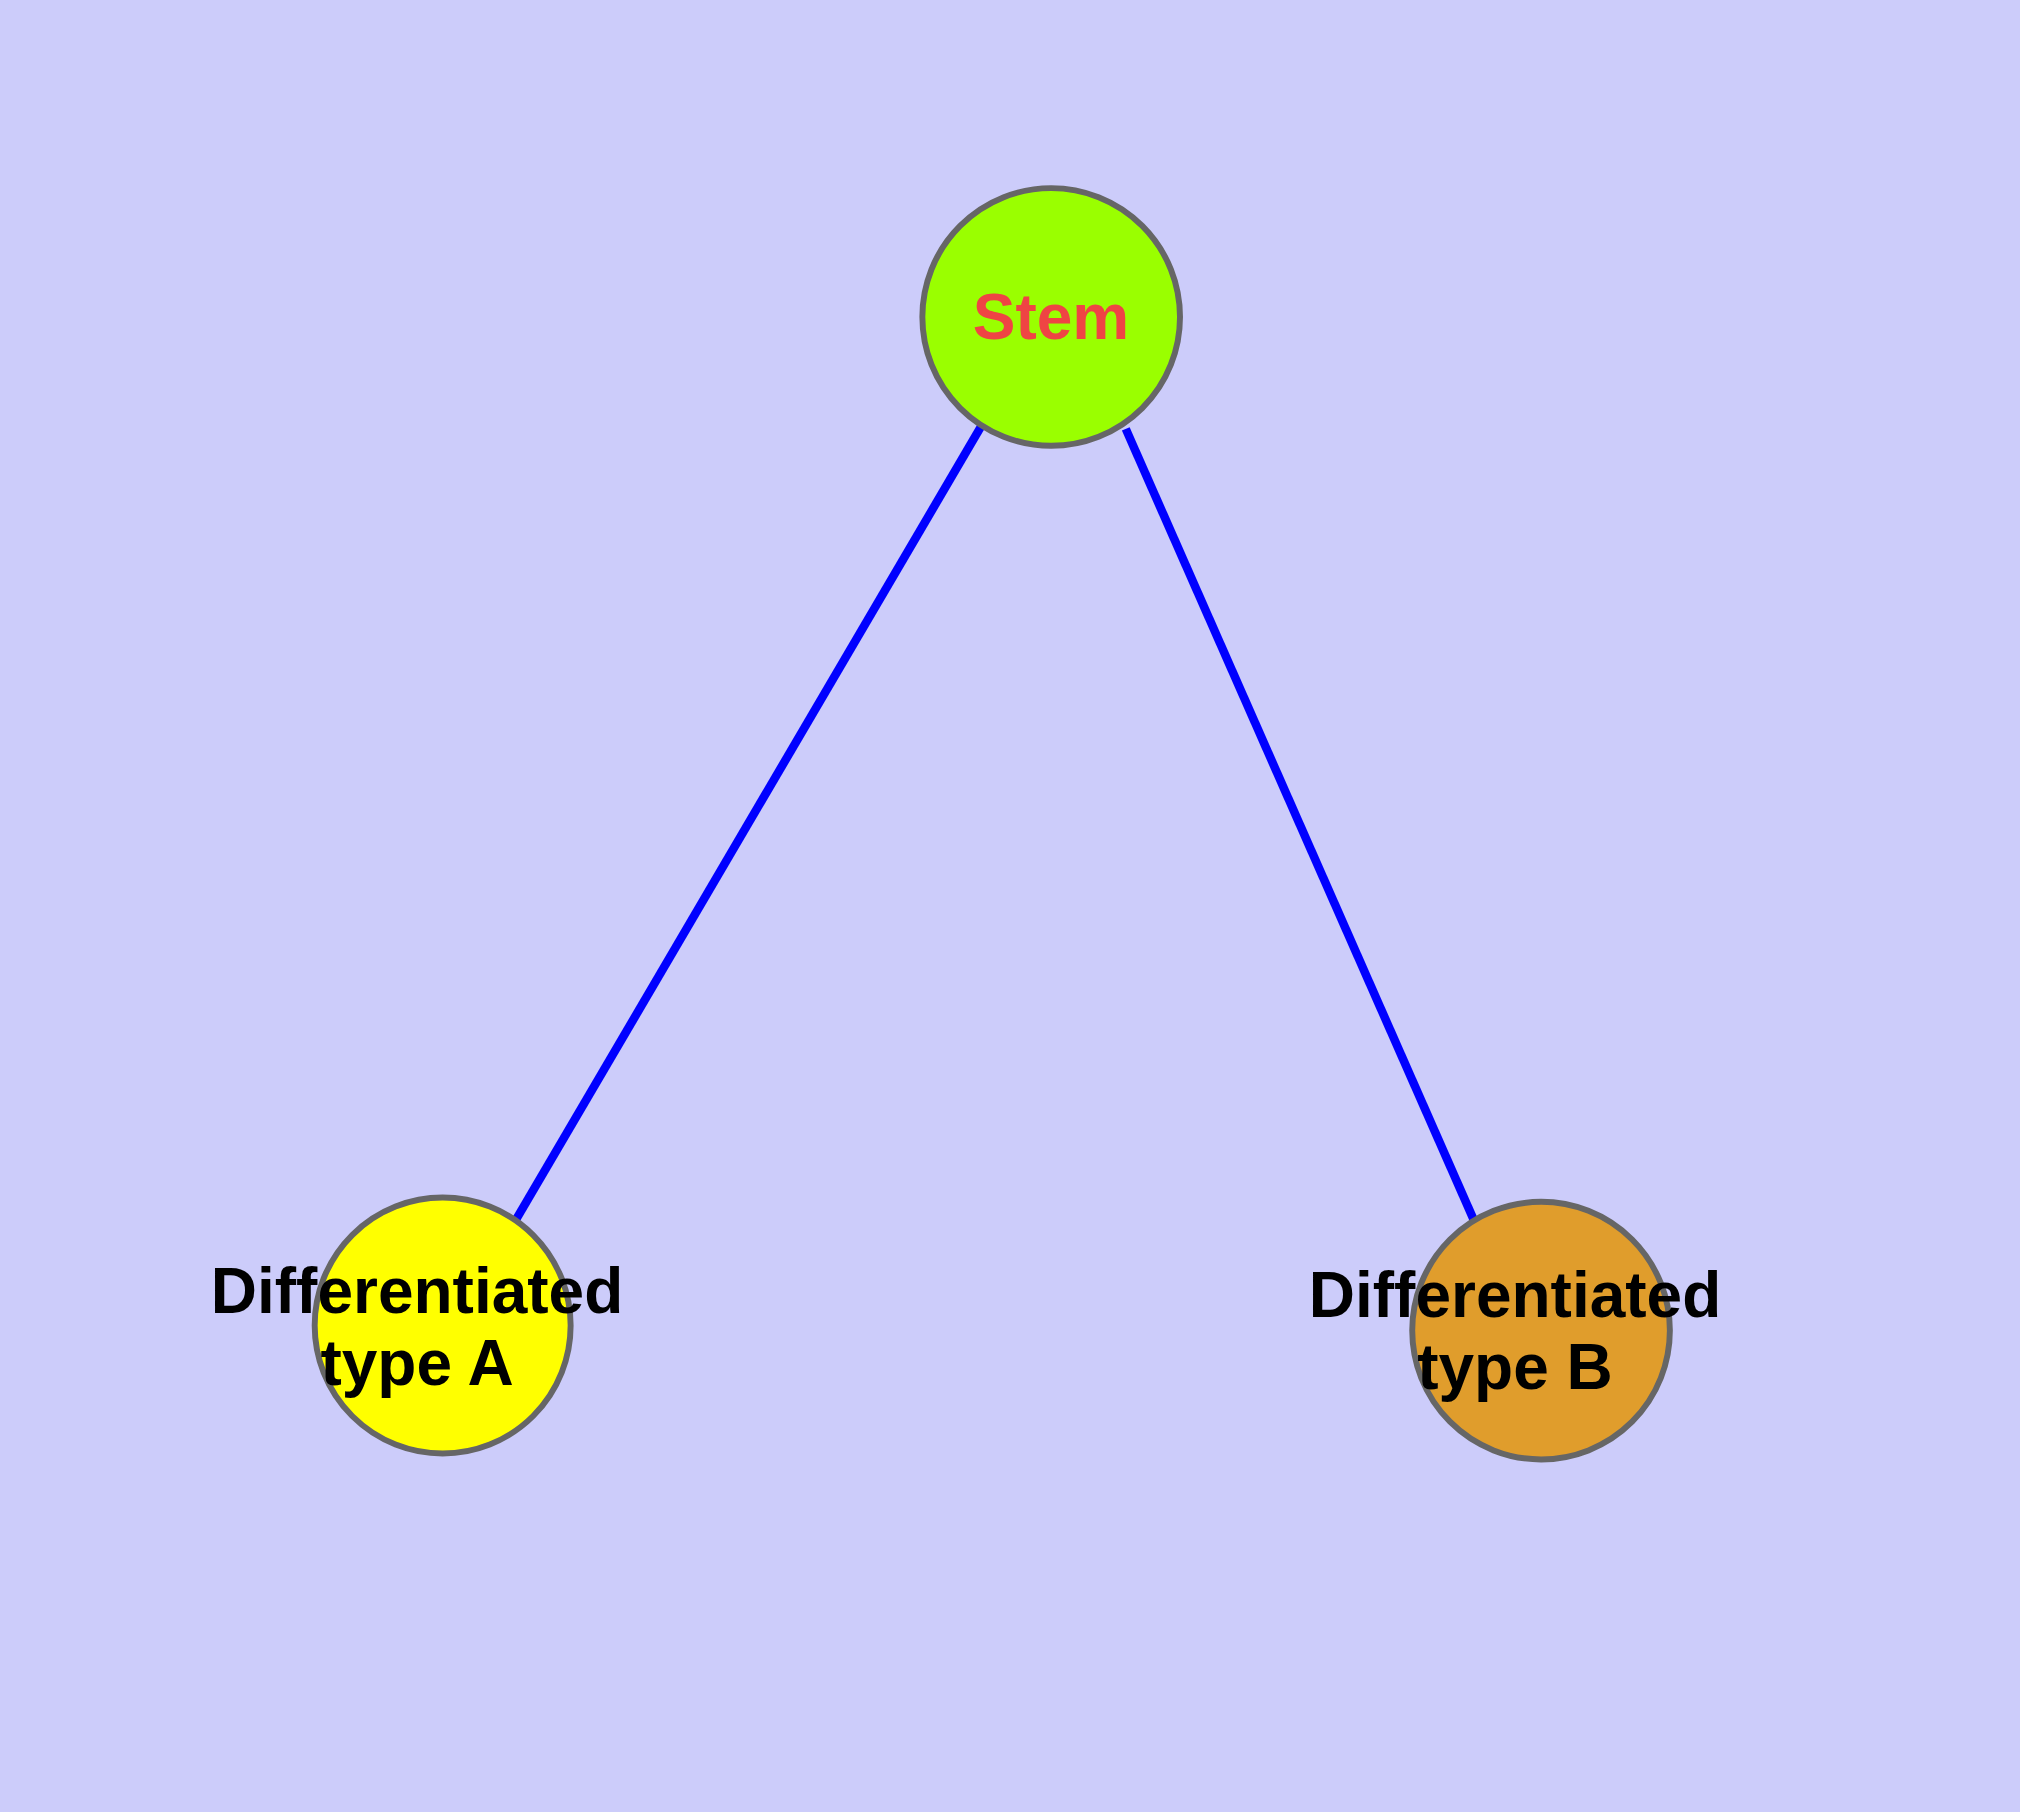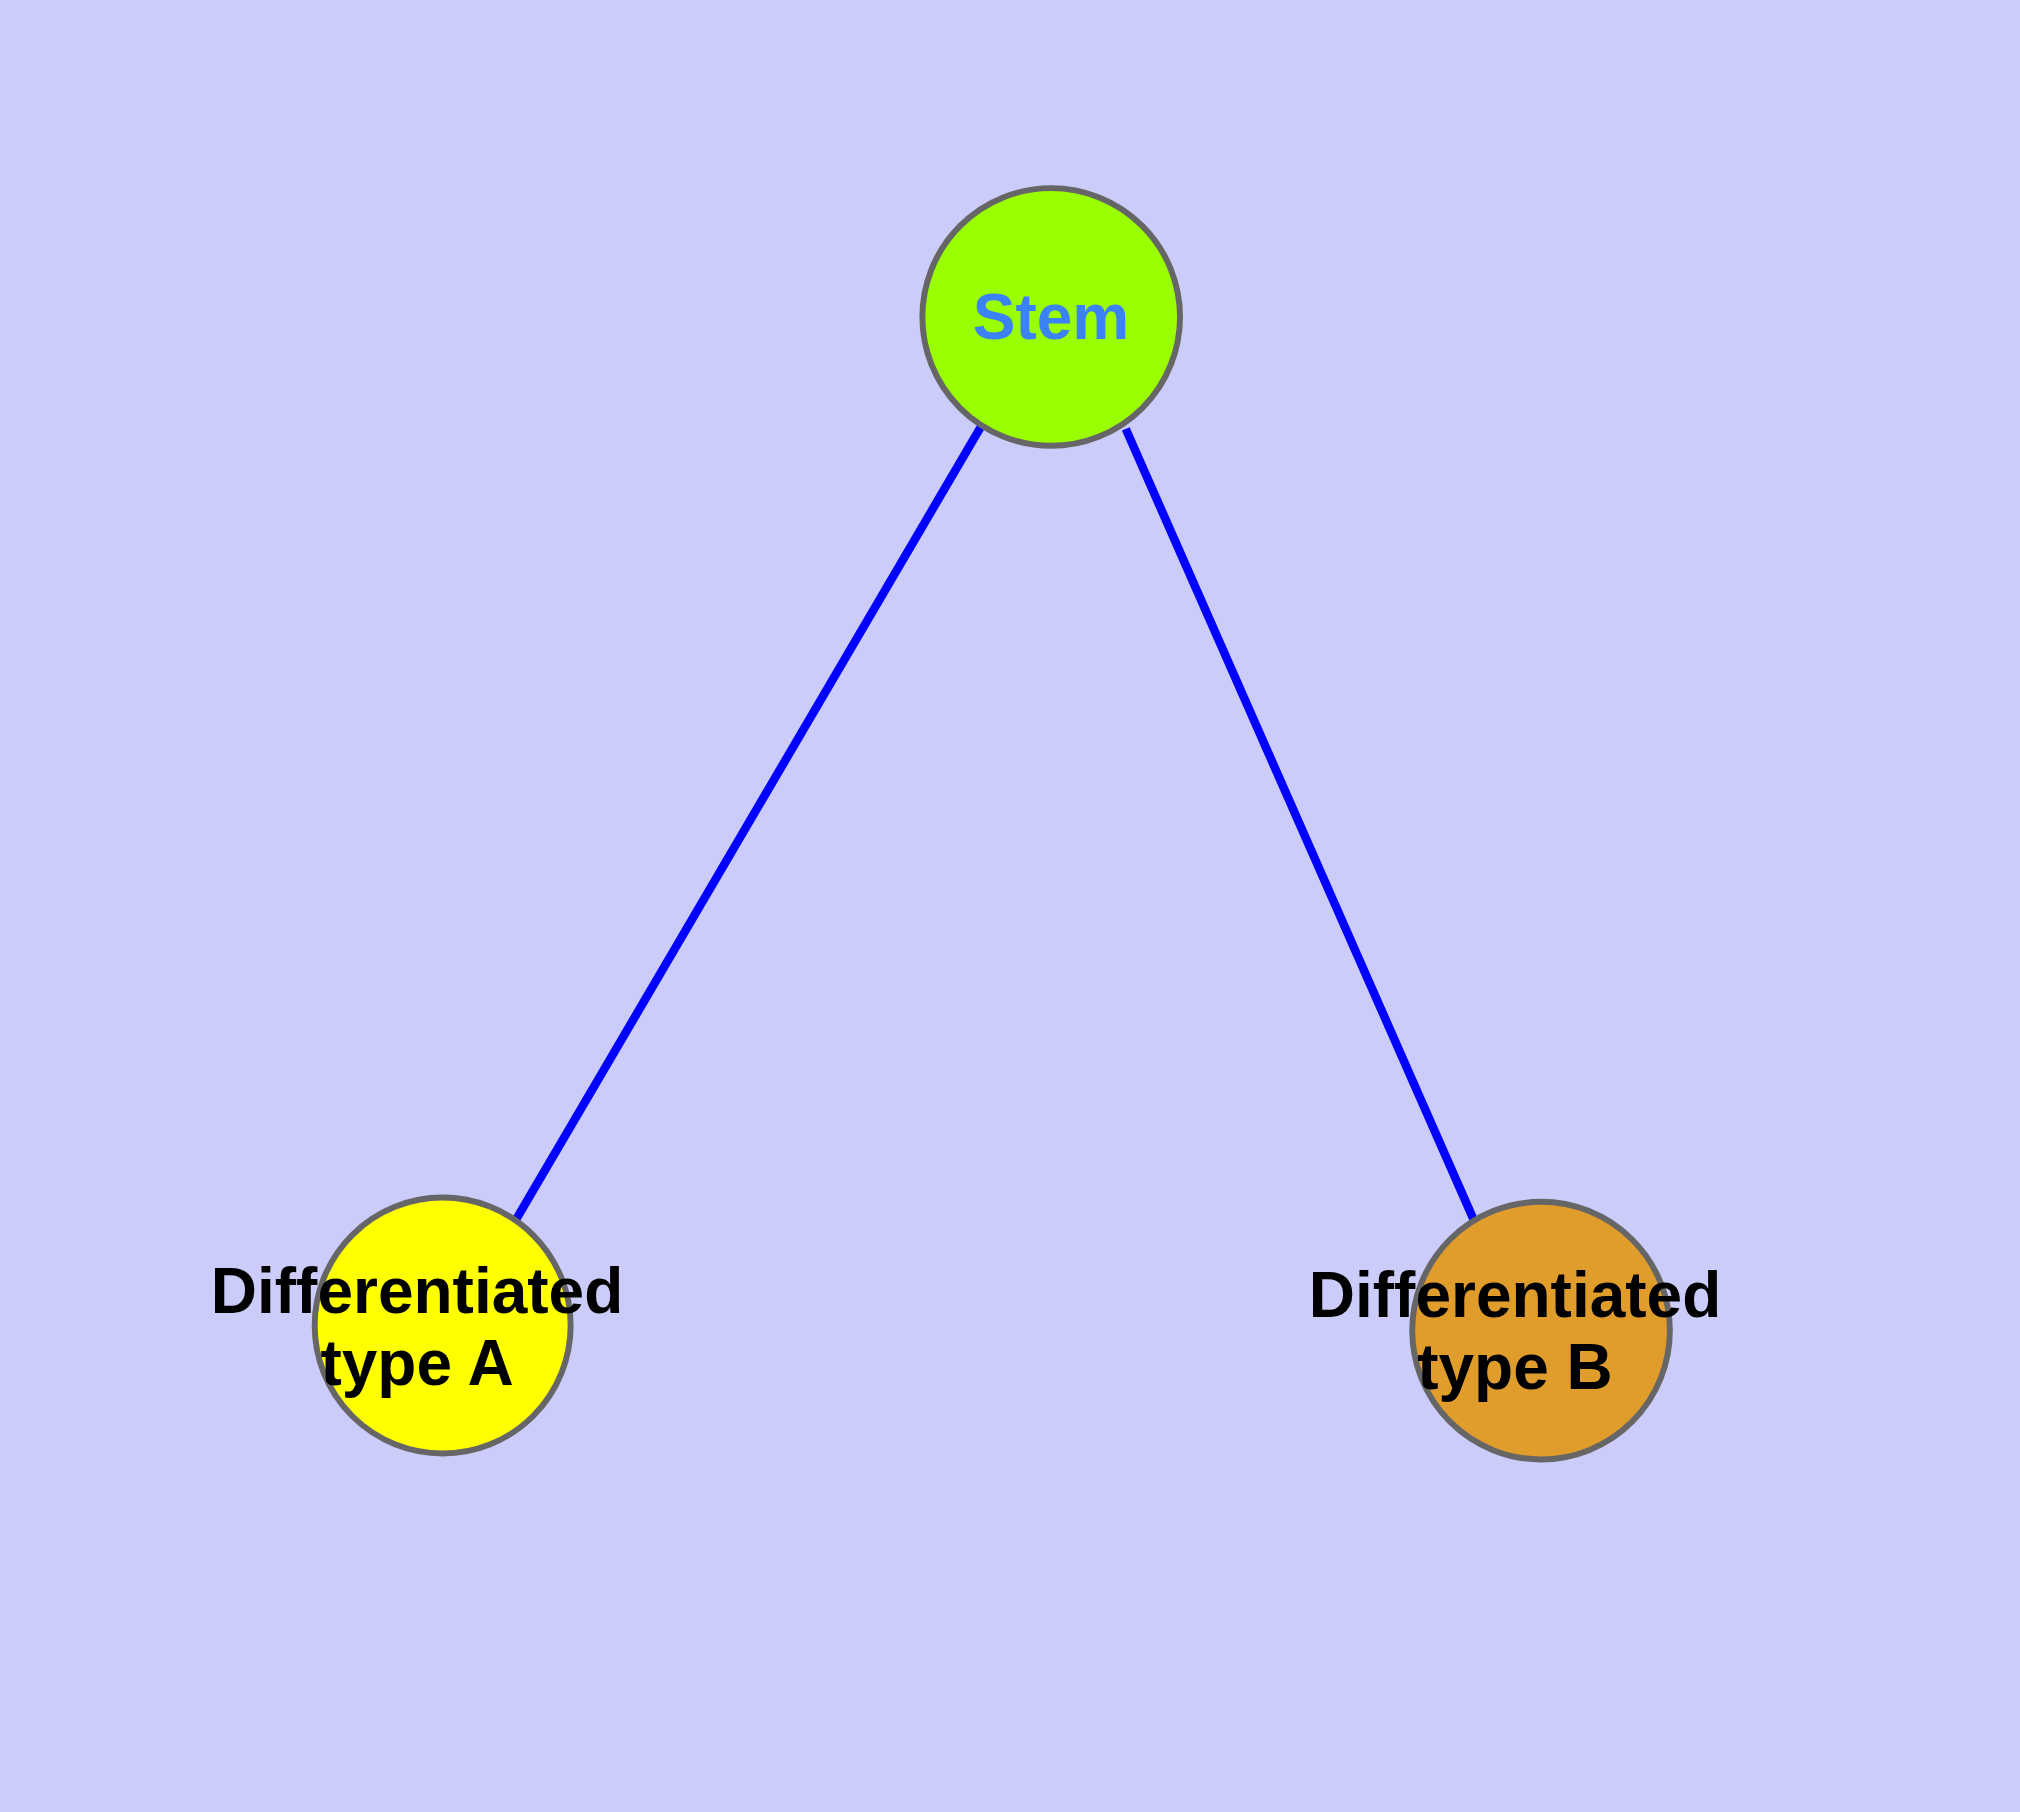--- a/index.html
+++ b/index.html
@@ -64,21 +64,21 @@
         <line x1="1328" y1="506" x2="1738" y2="1438" stroke="#0000ff" class="edge-line"></line>
       </g>
     <g id="nodes-group">
         <circle cx="1240" cy="374" r="152" fill="#9aff00" stroke="#666666" class="node-circle"></circle>
         <circle cx="522" cy="1564" r="151" fill="#ffff00" stroke="#666666" class="node-circle"></circle>
         <circle cx="1818" cy="1570" r="152" fill="#e09d2c" stroke="#666666" class="node-circle"></circle>
       </g>
   </svg>
 
   <div id="labels-group">
-      <div class="node-label big" style="left: 1051px; top: 317px; color: #3b82f6;">Stem</div>
+      <div class="node-label big" style="left: 1051px; top: 317px; color: #ef4444;">Stem</div>
       <div class="node-label big" style="left: 417px; top: 1327px; color: rgb(0, 0, 0);">Differentiated
 type A</div>
       <div class="node-label big" style="left: 1515px; top: 1331px; color: rgb(0, 0, 0);">Differentiated
 type B</div>
     </div>
 
 </div>
 
 
 </body></html>

